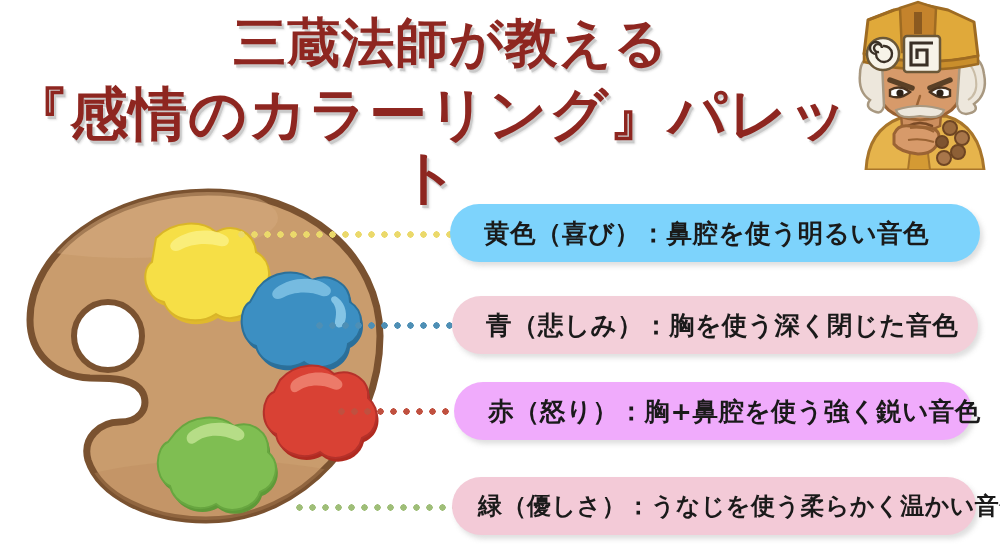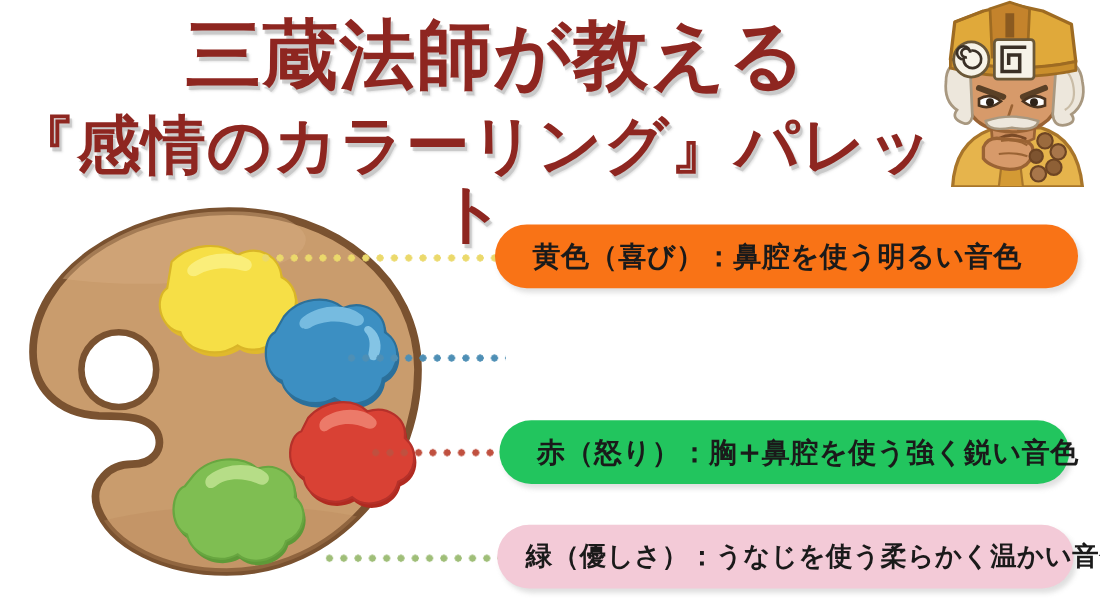--- a/index.html
+++ b/index.html
@@ -24,21 +24,21 @@
     font-weight:bold;
     color:#8E2620;
     letter-spacing:1px;
     line-height:1.08;
     -webkit-text-stroke:7px #ffffff;
     paint-order:stroke fill;
     text-shadow:
        2px 3px 0 rgba(170,170,170,.45),
        3px 4px 2px rgba(160,160,160,.30);
   }
-  .title-line.l1{font-size:69px;margin-left:42px;}
+  .title-line.l1{font-size:53px;margin-left:42px;}
   .title-line.l2{font-size:58px;margin-top:12px;}
 
   
   #palette-wrap{position:absolute;left:8px;top:178px;width:400px;height:372px;}
   #palette-wrap svg{display:block;}
 
   
   .dots{
     position:absolute;
     height:7px;
@@ -215,26 +215,29 @@
         <path d="M182 254 C198 242 222 242 234 252 C240 257 234 265 227 262 C212 255 196 257 188 264 C180 270 175 259 182 254 Z" fill="#BBDF8C" opacity=".92"></path>
       </g>
     </svg>
   </div>
 
   <div class="dots" id="dots-yellow" style="left: 238px; top: 231px; width: 222px; background-image: radial-gradient(circle at 3.5px 3.5px, rgb(235, 217, 107) 3px, rgba(0, 0, 0, 0) 3.4px);"></div>
   <div class="dots" id="dots-blue" style="left: 316px; top: 322px; width: 144px; background-image: radial-gradient(circle at 3.5px 3.5px, rgb(78, 143, 181) 3px, rgba(0, 0, 0, 0) 3.4px);"></div>
   <div class="dots" id="dots-red" style="left: 338px; top: 408px; width: 124px; background-image: radial-gradient(circle at 3.5px 3.5px, rgb(192, 80, 63) 3px, rgba(0, 0, 0, 0) 3.4px);"></div>
   <div class="dots" id="dots-green" style="left: 296px; top: 504px; width: 166px; background-image: radial-gradient(circle at 3.5px 3.5px, rgb(159, 190, 120) 3px, rgba(0, 0, 0, 0) 3.4px);"></div>
 
-  <div class="pill" id="pill-0" style="left: 450px; top: 204px; width: 530px; height: 58px; background: #f97316;">
+  <div class="pill" id="pill-0" style="left: 450px; top: 204px; width: 530px; height: 58px; background: #7dd3fc;">
     <span>黄色（喜び）：鼻腔を使う明るい音色</span>
   </div>
 
-
-  <div class="pill" id="pill-2" style="left: 454px; top: 382px; width: 518px; height: 58px; background: #22c55e;">
+  <div class="pill" id="pill-1" style="left: 452px; top: 296px; width: 526px; height: 58px; background: rgb(243, 207, 217);">
+    <span>青（悲しみ）：胸を使う深く閉じた音色</span>
+  </div>
+
+  <div class="pill" id="pill-2" style="left: 454px; top: 382px; width: 518px; height: 58px; background: #f0abfc;">
     <span>赤（怒り）：胸+鼻腔を使う強く鋭い音色</span>
   </div>
 
   <div class="pill" id="pill-3" style="left: 452px; top: 477px; width: 524px; height: 58px; padding-left: 26px; background: rgb(243, 202, 215);">
     <span style="font-size:24px;">緑（優しさ）：うなじを使う柔らかく温かい音色</span>
   </div>
 
 </div>
 
 </body></html>

